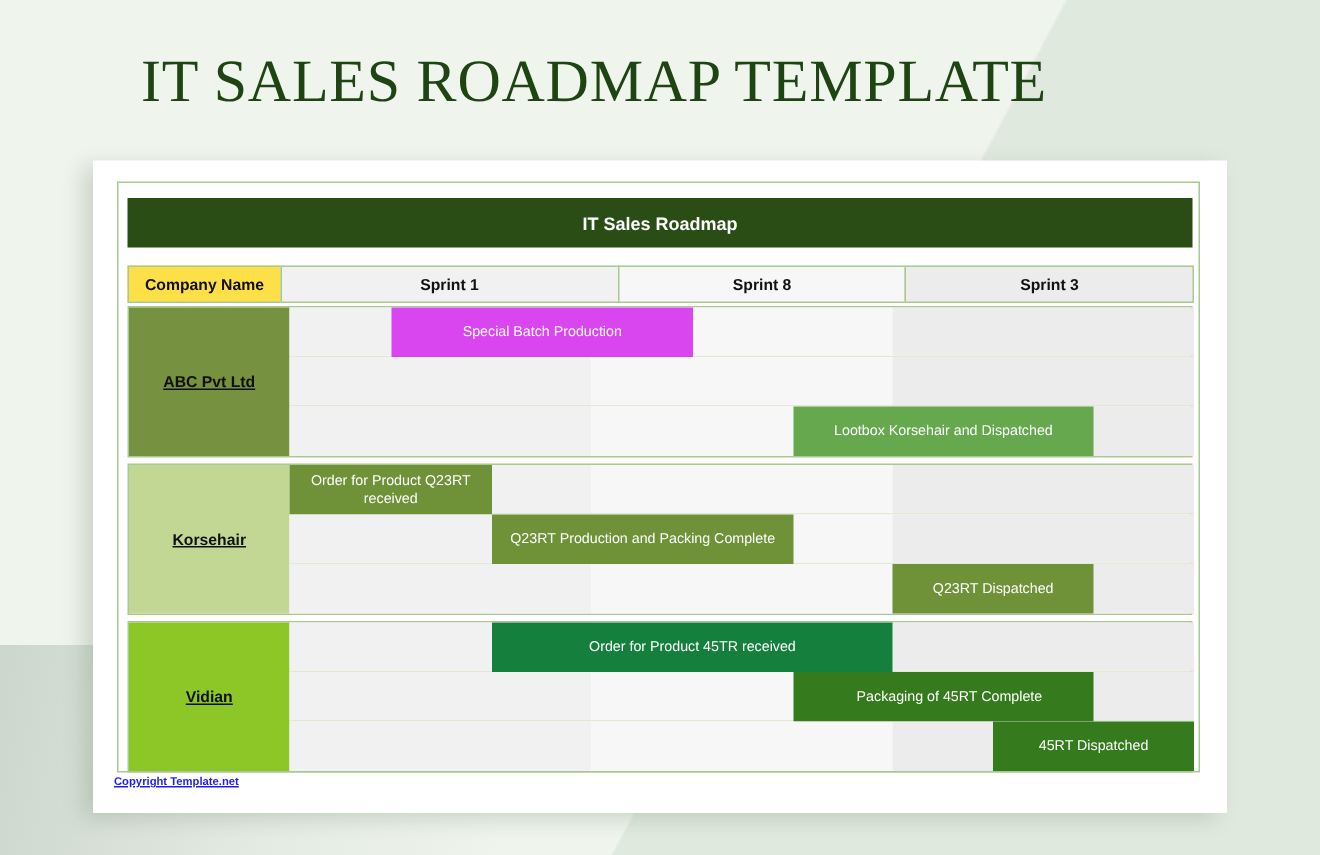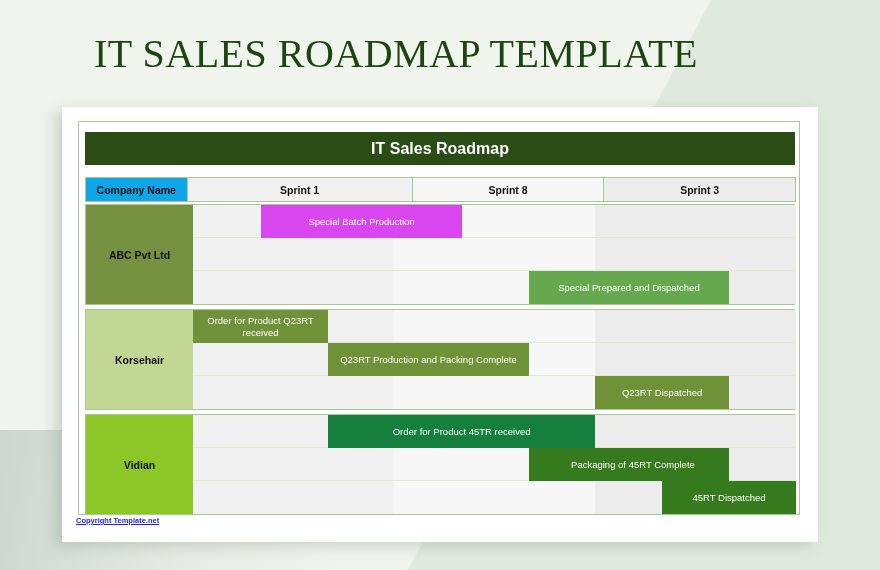--- a/index.html
+++ b/index.html
@@ -68,21 +68,21 @@
   }
 
   .roadmap-banner {
     position: absolute;
     left: 85px;
     top: 132px;
     width: 710px;
     height: 33px;
     background: #2a4d15;
     color: #ffffff;
-    font-size: 16px;
+    font-size: 12px;
     font-weight: bold;
     display: flex;
     align-items: center;
     justify-content: center;
     box-sizing: border-box;
   }
 
   .col-headers {
     position: absolute;
     left: 85px;
@@ -96,21 +96,21 @@
     box-sizing: border-box;
     display: flex;
     align-items: center;
     justify-content: center;
     font-size: 10.5px;
     font-weight: bold;
     color: #111111;
     background: #f1f1f1;
     margin-right: -1px;
   }
-  .col-head.company { width: 107px; background: #0ea5e9; }
+  .col-head.company { width: 107px; background: #fde047; }
   .col-head.sprint1 { width: 236px; background: #f1f1f1; }
   .col-head.sprint2 { width: 201px; background: #f7f7f7; }
   .col-head.sprint3 { width: 201px; background: #ececec; }
 
   .grid-area {
     position: absolute;
     left: 85px;
     top: 204px;
     width: 710px;
   }
@@ -126,20 +126,21 @@
   .company-cell {
     width: 107px;
     flex: 0 0 107px;
     display: flex;
     align-items: center;
     justify-content: center;
     font-size: 10.5px;
     font-weight: bold;
     color: #111111;
     text-align: center;
+    text-decoration: underline;
   }
   .rows-wrap {
     position: relative;
     flex: 1 1 auto;
   }
   .task-row {
     position: relative;
     height: 33px;
     border-bottom: 1px solid #dfe9d5;
     box-sizing: border-box;
@@ -214,21 +215,21 @@
       </div>
       <div class="task-row">
         <div class="row-seg s1"></div>
         <div class="row-seg s2"></div>
         <div class="row-seg s3"></div>
       </div>
       <div class="task-row">
         <div class="row-seg s1"></div>
         <div class="row-seg s2"></div>
         <div class="row-seg s3"></div>
-        <div class="bar" style="left: 55.7%; width: 33.2%; background: rgb(101, 168, 78);">Special Prepared and Dispatched</div>
+        <div class="bar" style="left: 55.7%; width: 33.2%; background: rgb(101, 168, 78);">Lootbox Korsehair and Dispatched</div>
       </div>
     </div>
   </div>
 
   <div class="company-block">
     <div class="company-cell" style="background: rgb(195, 215, 149);">Korsehair</div>
     <div class="rows-wrap">
       <div class="task-row">
         <div class="row-seg s1"></div>
         <div class="row-seg s2"></div>

